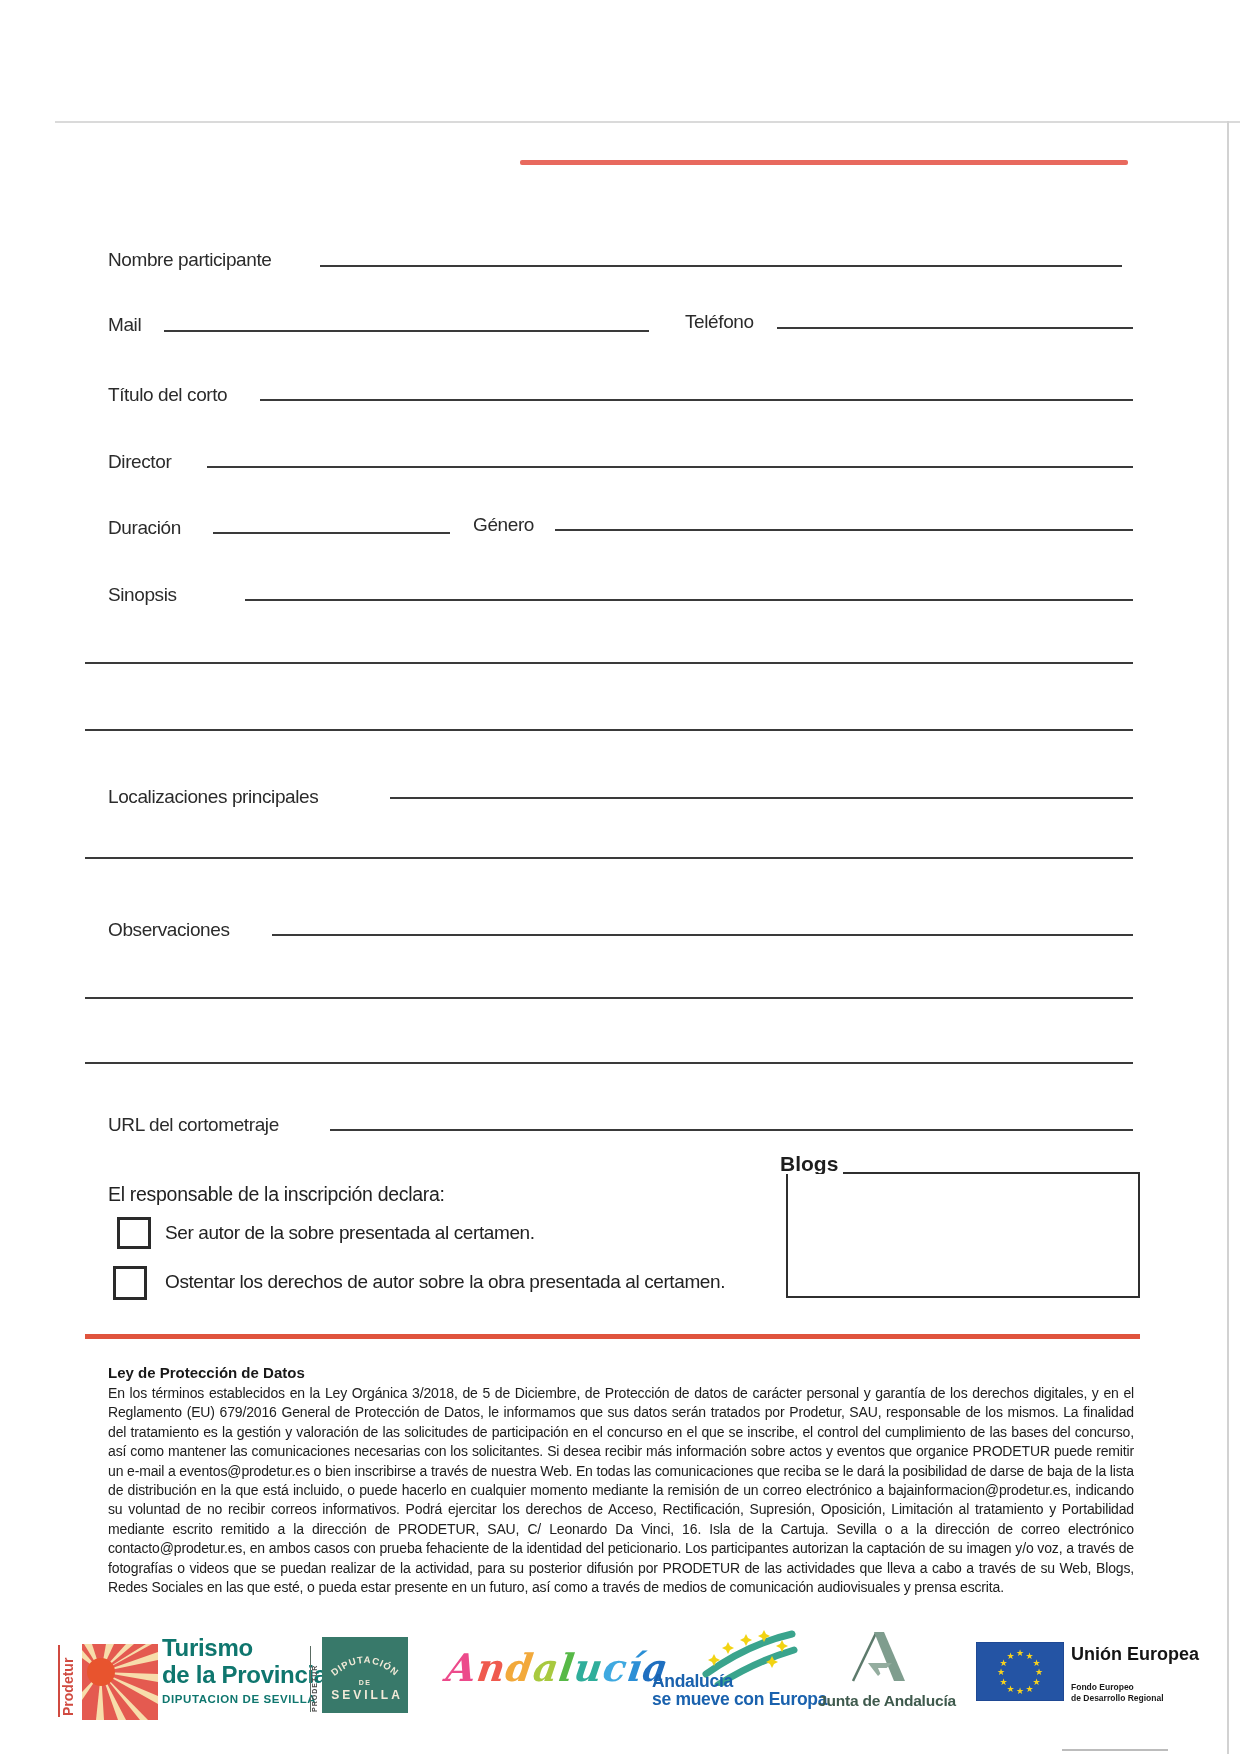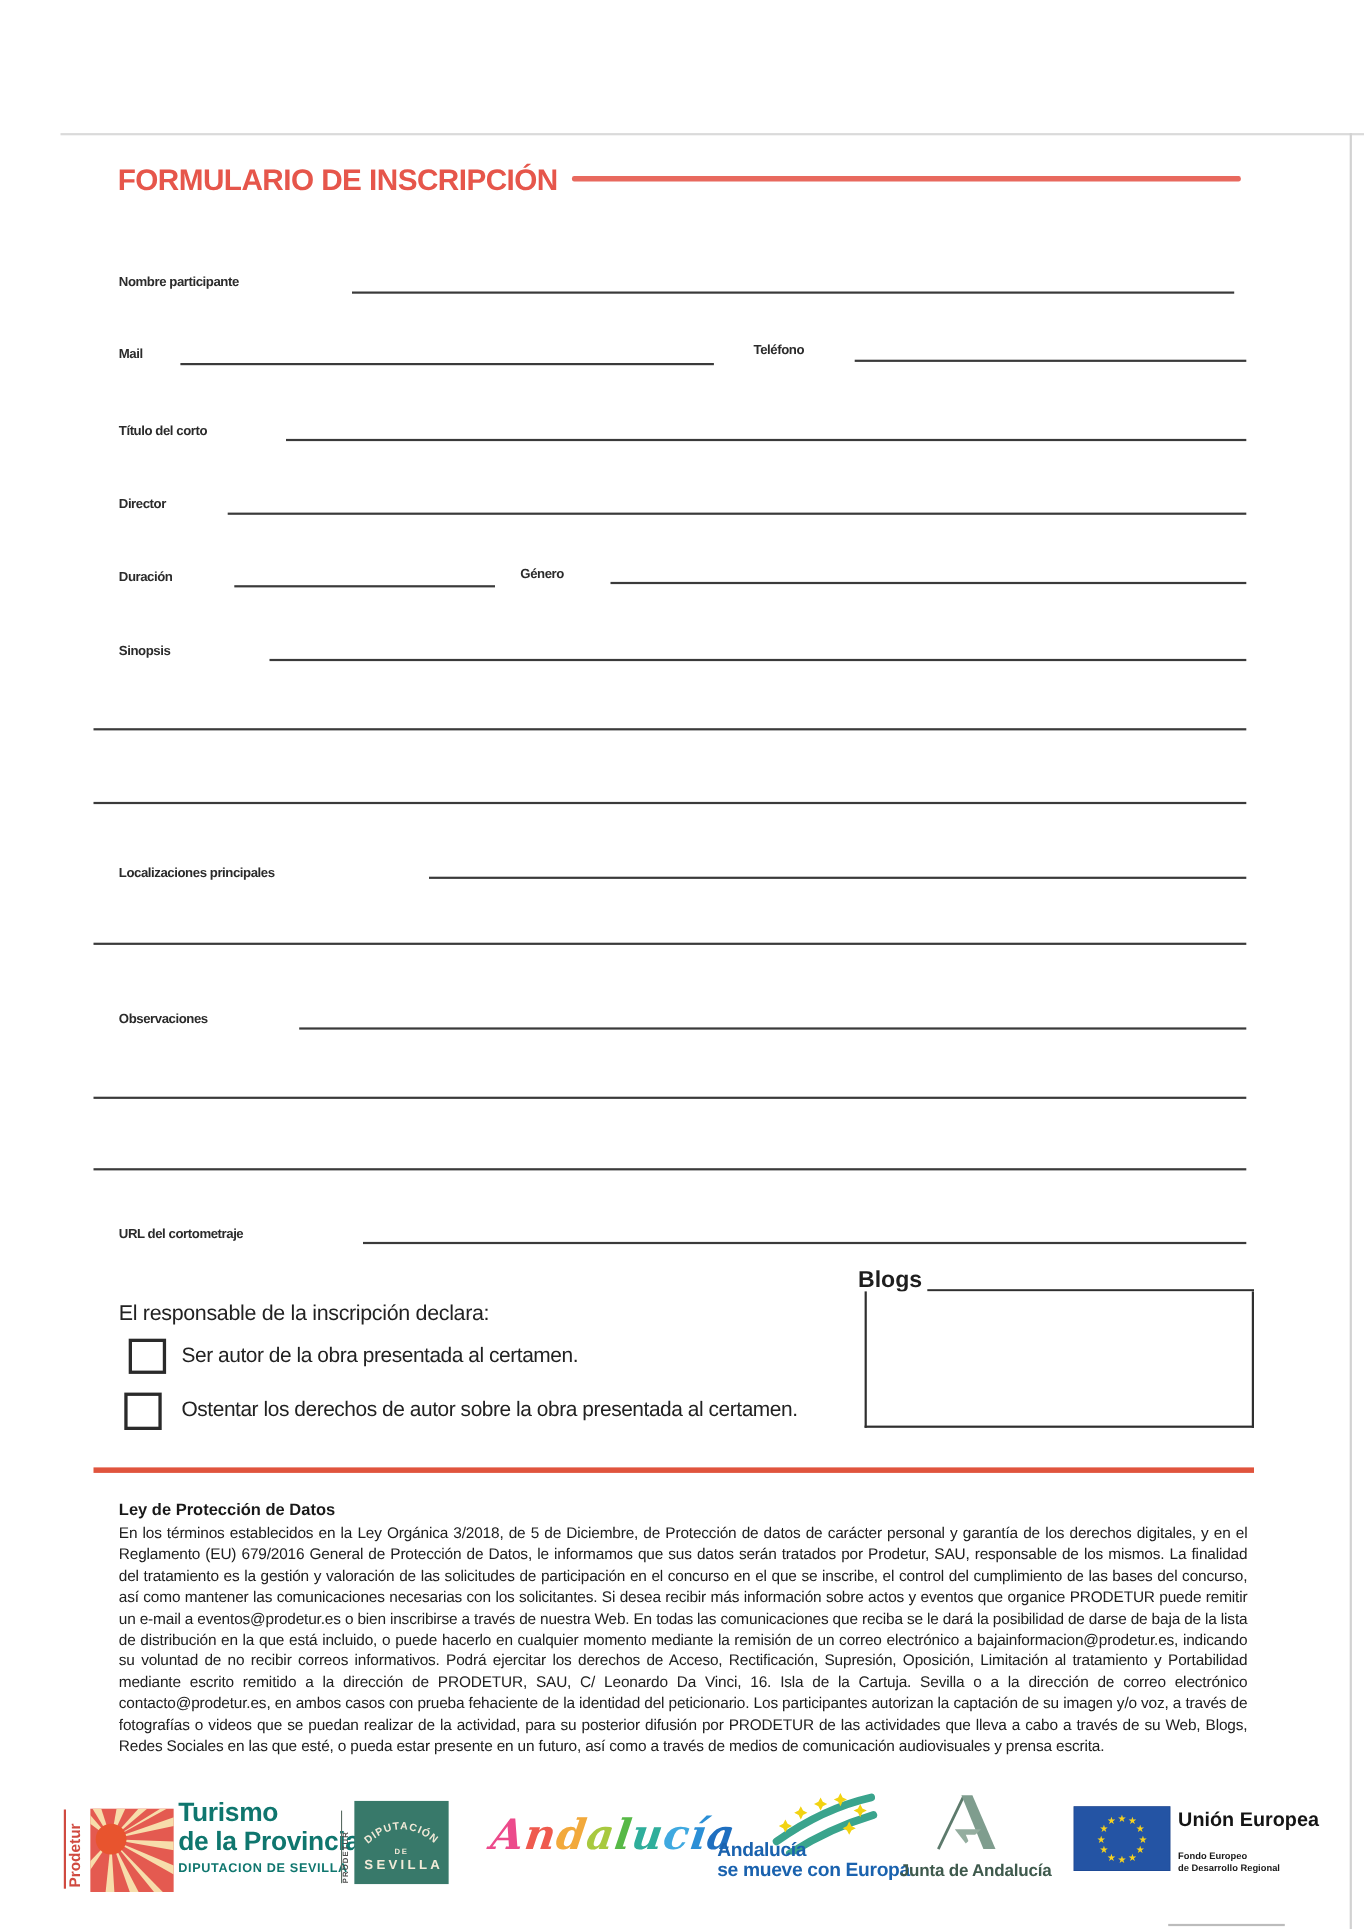--- a/index.html
+++ b/index.html
@@ -4,21 +4,21 @@
 <style>
   html,body{margin:0;padding:0;background:#ffffff;}
   .page{position:relative;width:1240px;height:1754px;background:#ffffff;overflow:hidden;
         font-family:"Liberation Sans",sans-serif;color:#2b2b2b;}
   .abs{position:absolute;}
   
   .title{position:absolute;left:107px;top:149px;font-size:27px;font-weight:bold;
          letter-spacing:-0.5px;color:#e6564b;white-space:nowrap;}
   .title-rule{position:absolute;left:520px;top:160px;width:608px;height:5px;background:#e8695e;border-radius:2px;}
   
-  .lbl{position:absolute;font-size:12px;letter-spacing:-0.4px;color:#2b2b2b;white-space:nowrap;font-weight:bold;}
+  .lbl{position:absolute;font-size:19px;letter-spacing:-0.4px;color:#2b2b2b;white-space:nowrap;}
   .fline{position:absolute;height:2px;background:#3a3a3a;}
   
   .decl{position:absolute;left:108px;top:1183px;font-size:19.5px;letter-spacing:-0.3px;color:#222;}
   .cbox{position:absolute;width:34px;height:32px;border:3px solid #2a2a2a;background:#fff;box-sizing:border-box;
         font-size:22px;line-height:26px;text-align:center;color:#111;}
   .cbl{position:absolute;font-size:19px;letter-spacing:-0.4px;color:#222;white-space:nowrap;}
   .firma-lbl{position:absolute;left:780px;top:1152px;font-size:21px;font-weight:bold;color:#1e1e1e;}
   .firma-line{position:absolute;left:843px;top:1172px;width:297px;height:2px;background:#2f2f2f;}
   .firma-box{position:absolute;left:786px;top:1174px;width:354px;height:124px;box-sizing:border-box;
              border:2px solid #2f2f2f;border-top:none;background:#fff;}
@@ -52,21 +52,20 @@
 </style>
 </head>
 <body>
 
 <div class="page">
 
   <div class="scan-top"></div>
   <div class="scan-right"></div>
   <div class="scan-br"></div>
 
-  <div class="title">FORMULARIO DE INSCRIPCIÓN</div>
   <div class="title-rule"></div>
 
   <div class="lbl" style="left:108px;top:249px">Nombre participante</div>
   <div class="fline" style="left:320px;top:265px;width:802px"></div>
 
   <div class="lbl" style="left:108px;top:314px">Mail</div>
   <div class="fline" style="left:164px;top:330px;width:485px"></div>
   <div class="lbl" style="left:685px;top:311px">Teléfono</div>
   <div class="fline" style="left:777px;top:327px;width:356px"></div>
 
@@ -94,21 +93,21 @@
   <div class="fline" style="left:272px;top:934px;width:861px"></div>
   <div class="fline" style="left:85px;top:997px;width:1048px"></div>
   <div class="fline" style="left:85px;top:1062px;width:1048px"></div>
 
   <div class="lbl" style="left:108px;top:1114px">URL del cortometraje</div>
   <div class="fline" style="left:330px;top:1129px;width:803px"></div>
 
   <div class="decl">El responsable de la inscripción declara:</div>
 
   <div class="cbox" style="left:117px;top:1217px"></div>
-  <div class="cbl" style="left:165px;top:1222px">Ser autor de la obra presentada al certamen.</div>
+  <div class="cbl" style="left:165px;top:1222px">Ser autor de la sobre presentada al certamen.</div>
 
   <div class="cbox" style="left:113px;top:1266px;height:34px"></div>
   <div class="cbl" style="left:165px;top:1271px">Ostentar los derechos de autor sobre la obra presentada al certamen.</div>
 
   <div class="firma-lbl">Blogs</div>
   <div class="firma-line"></div>
   <div class="firma-box"></div>
 
   <div class="sep-rule"></div>
 

